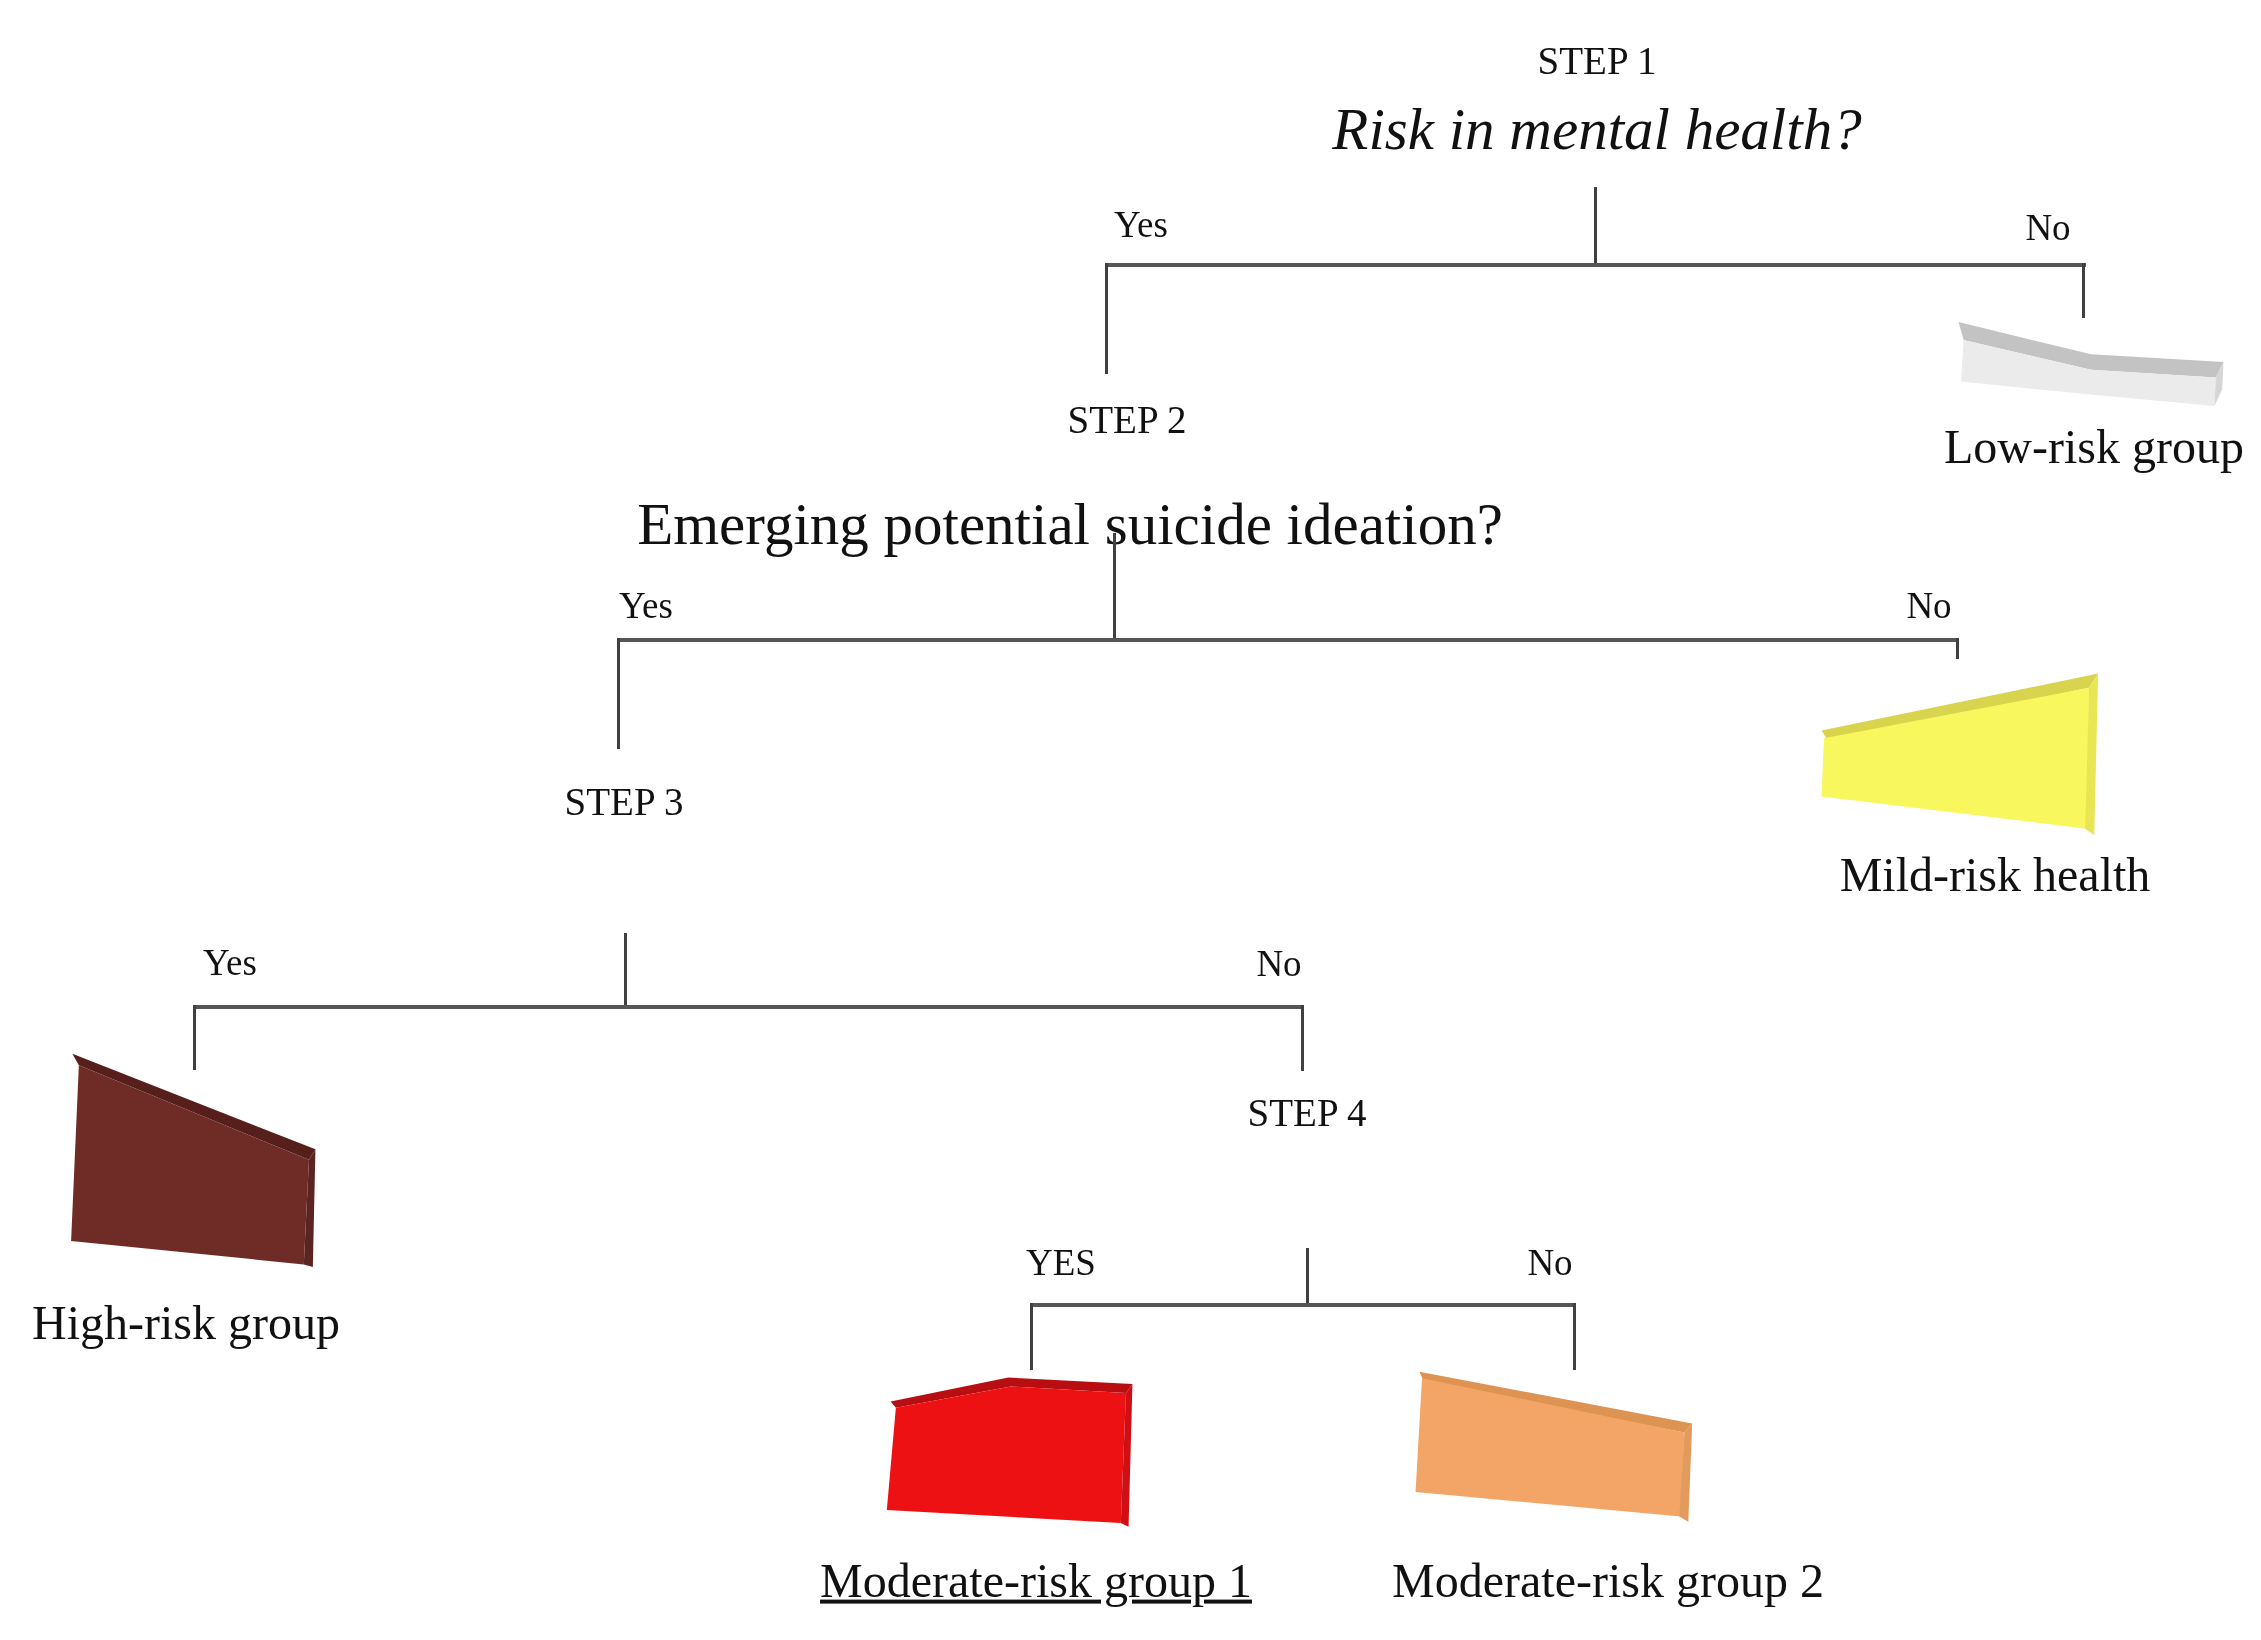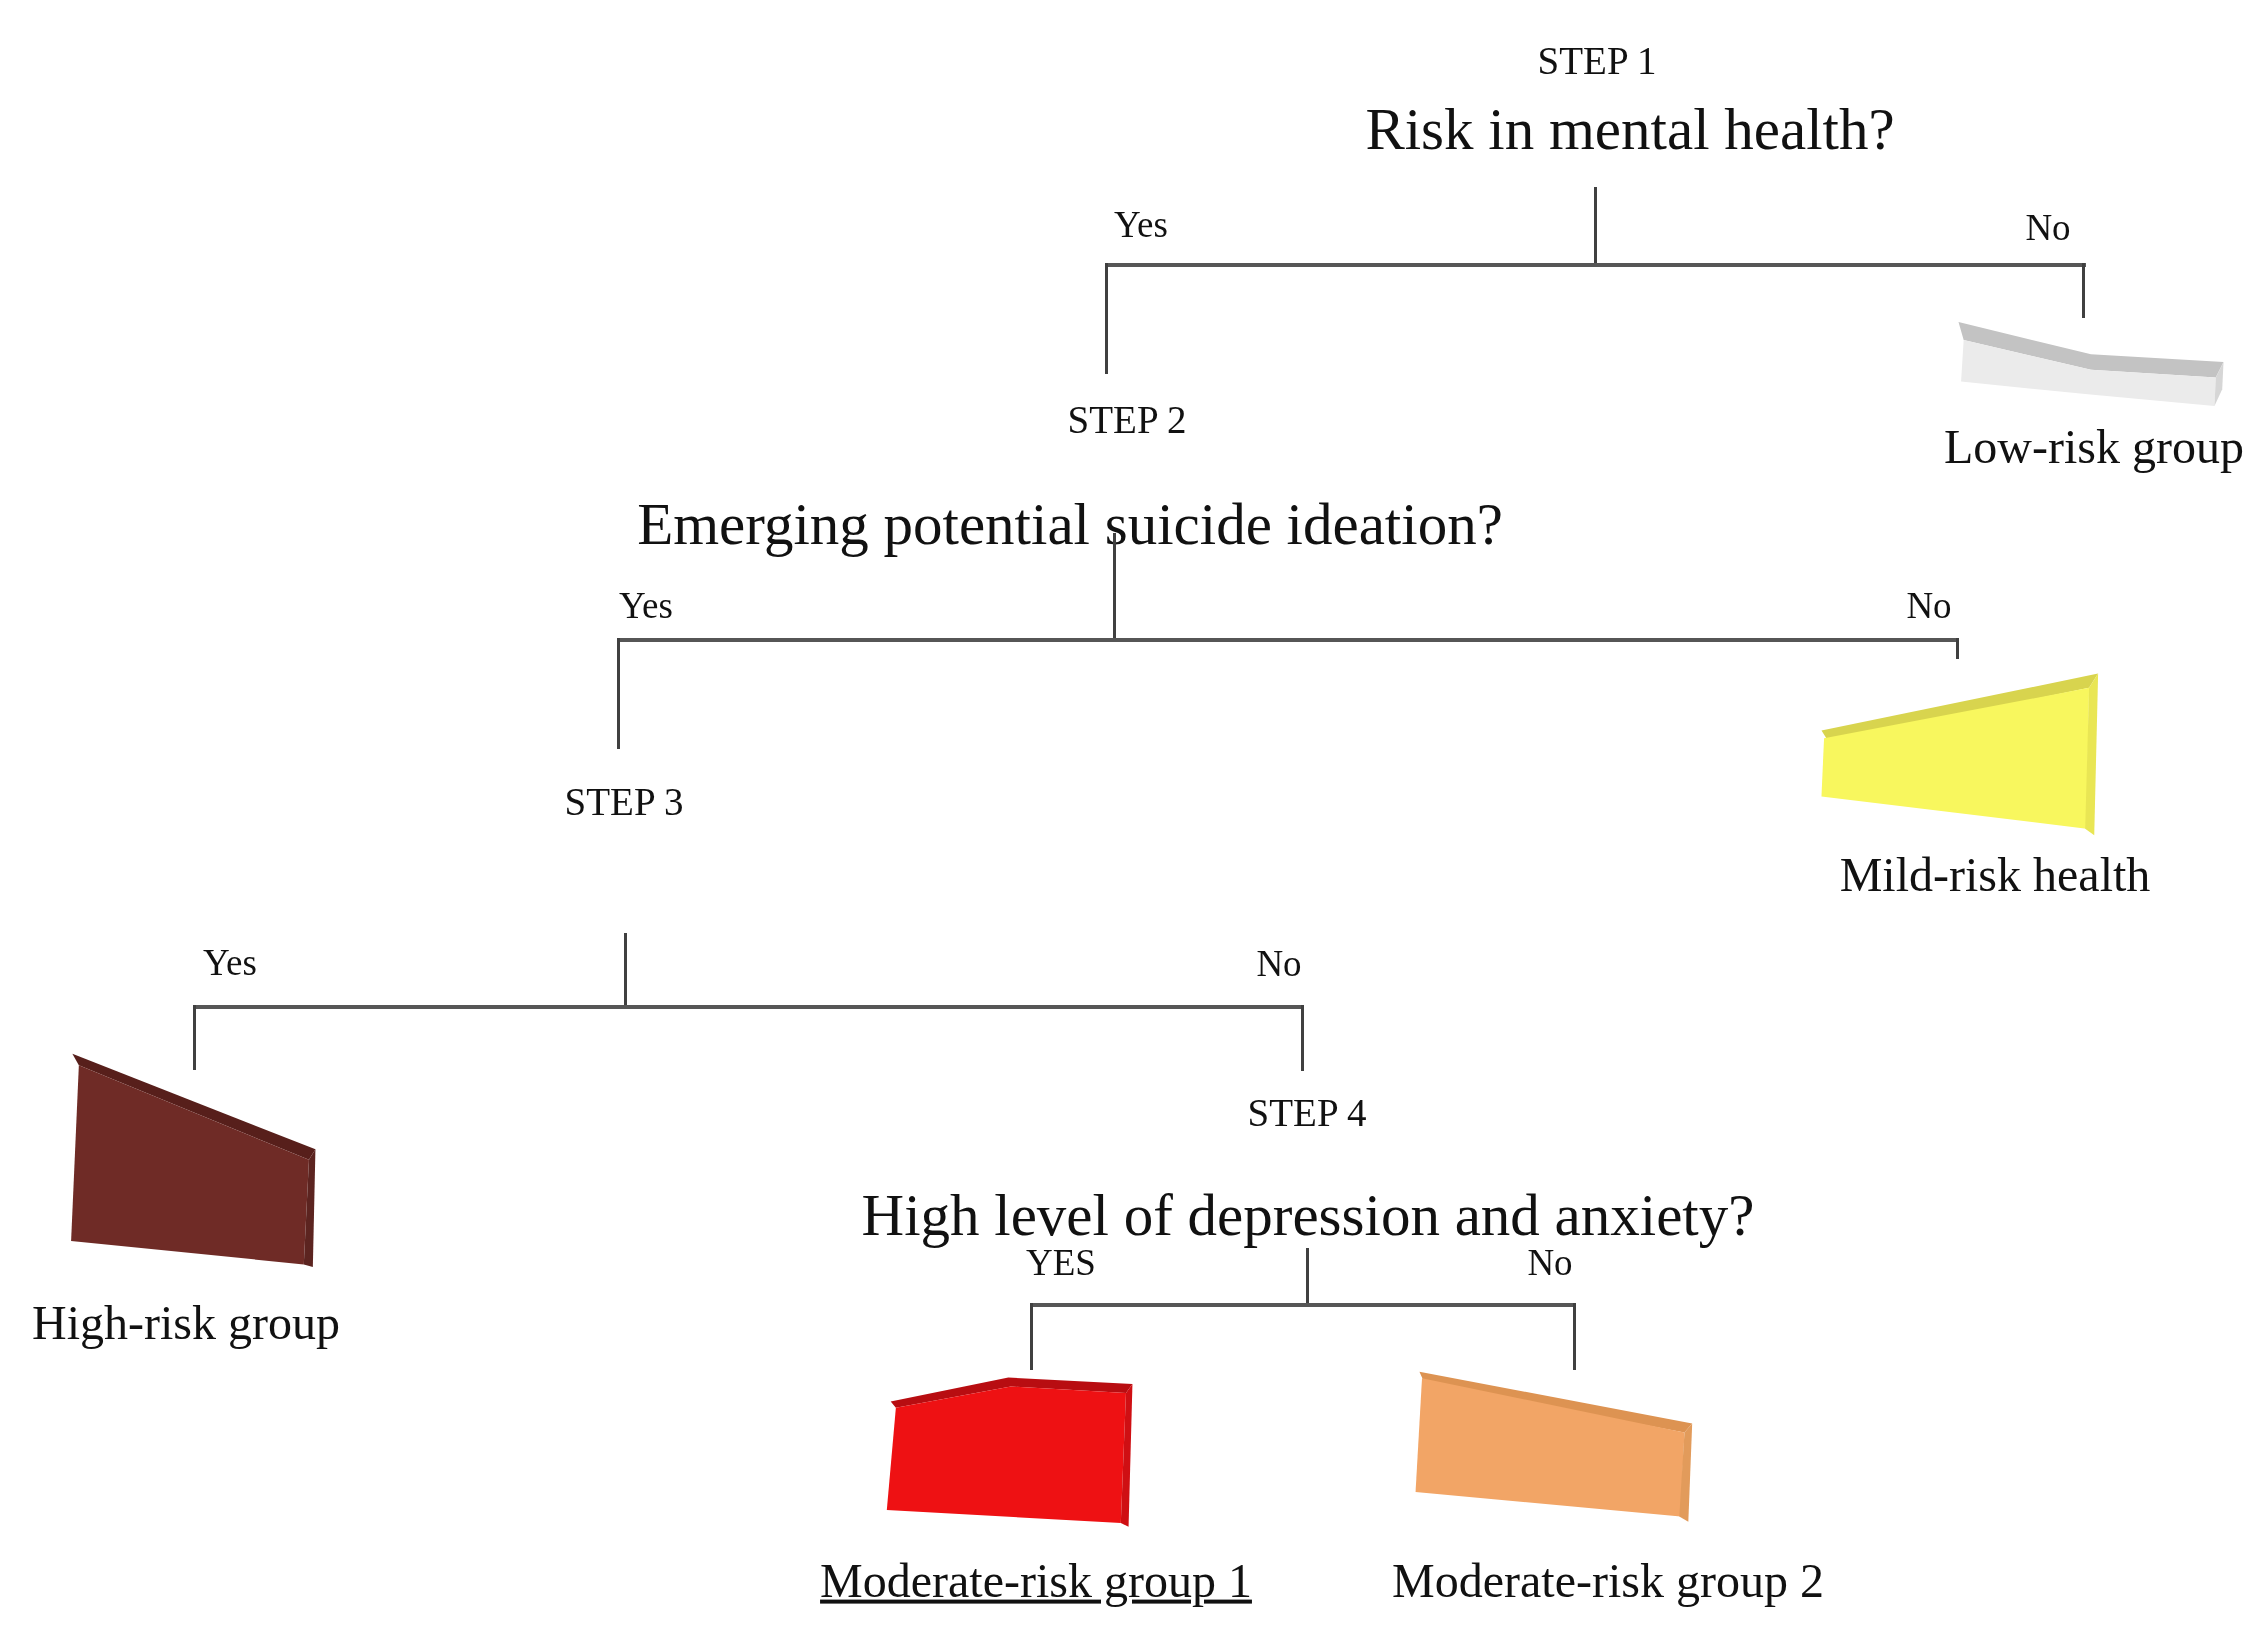--- a/index.html
+++ b/index.html
@@ -58,21 +58,21 @@
     </g>
 
     <g>
       <polygon points="2196,2122 2618,2202 2606,2216 2204,2140" fill="#dd9352"></polygon>
       <polygon points="2200,2132 2606,2216 2600,2346 2190,2308" fill="#f2a566"></polygon>
       <polygon points="2618,2202 2612,2354 2598,2346 2606,2216" fill="#e29b5b"></polygon>
     </g>
   </svg>
 
   <div class="txt step-label" style="left:1597px;top:61px;">STEP 1</div>
-  <div class="txt question" style="left:1630px;top:129px;">Risk in mental health?</div>
+  <div class="txt question" style="left:1597px;top:129px;font-style:italic;">Risk in mental health?</div>
 
   <div class="v-line" style="left:1594px;top:187px;height:79px;"></div>
   <div class="h-line" style="left:1107px;top:263px;width:979px;"></div>
   <div class="v-line" style="left:1105px;top:263px;height:111px;"></div>
   <div class="v-line" style="left:2082px;top:263px;height:55px;"></div>
 
   <div class="txt branch-label" style="left:1141px;top:225px;">Yes</div>
   <div class="txt branch-label" style="left:2048px;top:228px;">No</div>
 
   <div class="txt group-label" style="left:2094px;top:447px;">Low-risk group</div>
@@ -96,21 +96,20 @@
   <div class="h-line" style="left:195px;top:1005px;width:1109px;"></div>
   <div class="v-line" style="left:193px;top:1005px;height:65px;"></div>
   <div class="v-line" style="left:1301px;top:1005px;height:66px;"></div>
 
   <div class="txt branch-label" style="left:230px;top:963px;">Yes</div>
   <div class="txt branch-label" style="left:1279px;top:964px;">No</div>
 
   <div class="txt group-label" style="left:186px;top:1323px;">High-risk group</div>
 
   <div class="txt step-label" style="left:1307px;top:1113px;">STEP 4</div>
-  <div class="txt question" style="left:1308px;top:1215px;">High level of depression and anxiety?</div>
 
   <div class="v-line" style="left:1306px;top:1248px;height:58px;"></div>
   <div class="h-line" style="left:1032px;top:1303px;width:544px;"></div>
   <div class="v-line" style="left:1030px;top:1303px;height:67px;"></div>
   <div class="v-line" style="left:1573px;top:1303px;height:67px;"></div>
 
   <div class="txt branch-label" style="left:1061px;top:1263px;">YES</div>
   <div class="txt branch-label" style="left:1550px;top:1263px;">No</div>
 
   <div class="txt group-label" style="left:1036px;top:1581px;text-decoration:underline;">Moderate-risk group 1</div>

